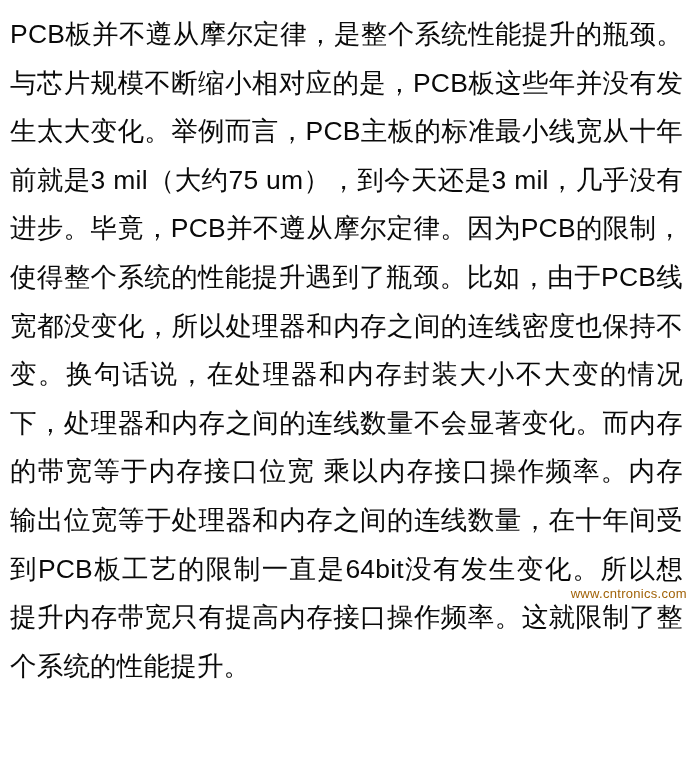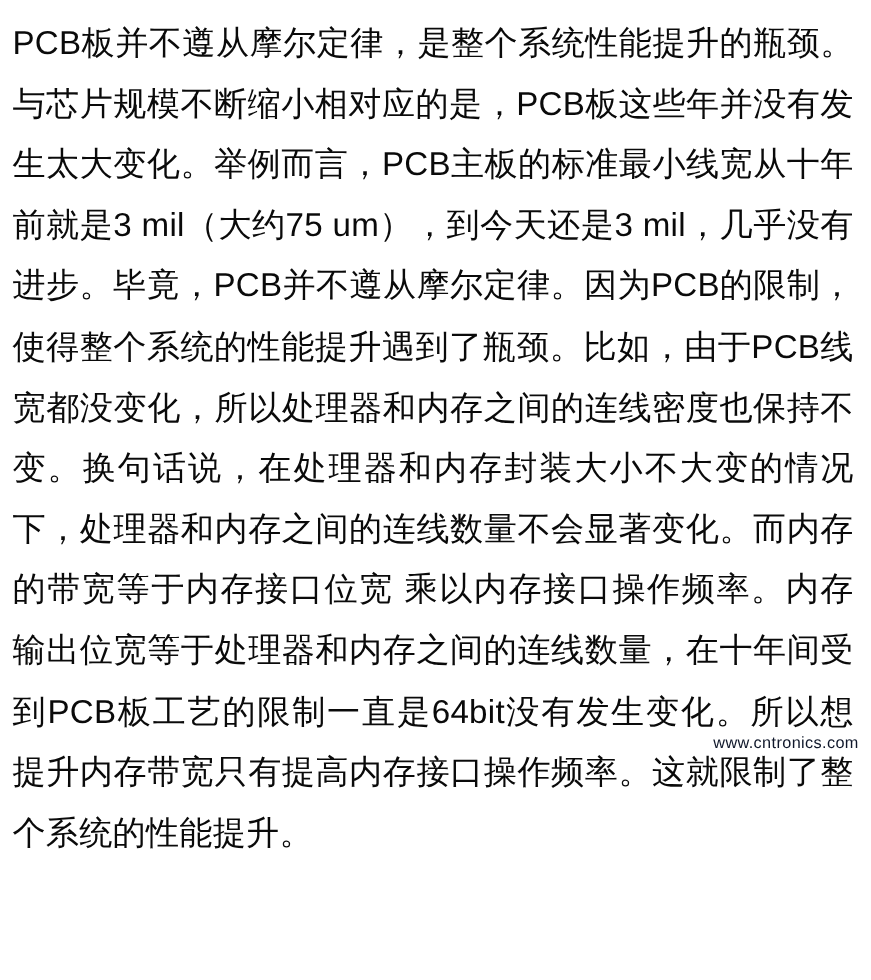--- a/index.html
+++ b/index.html
@@ -33,21 +33,21 @@
     word-break: break-all;
   }
   .article p {
     margin: 0;
   }
   .watermark {
     position: absolute;
     right: 10px;
     bottom: 4px;
     font-size: 13px;
-    color: #0f172a;
+    color: #a16207;
     letter-spacing: 0.3px;
     font-family: "Liberation Sans", sans-serif;
   }
 </style>
 </head>
 <body>
 
 <div class="page">
   <div class="article">
     <p>PCB板并不遵从摩尔定律，是整个系统性能提升的瓶颈。与芯片规模不断缩小相对应的是，PCB板这些年并没有发生太大变化。举例而言，PCB主板的标准最小线宽从十年前就是3 mil（大约75 um），到今天还是3 mil，几乎没有进步。毕竟，PCB并不遵从摩尔定律。因为PCB的限制，使得整个系统的性能提升遇到了瓶颈。比如，由于PCB线宽都没变化，所以处理器和内存之间的连线密度也保持不变。换句话说，在处理器和内存封装大小不大变的情况下，处理器和内存之间的连线数量不会显著变化。而内存的带宽等于内存接口位宽 乘以内存接口操作频率。内存输出位宽等于处理器和内存之间的连线数量，在十年间受到PCB板工艺的限制一直是64bit没有发生变化。所以想提升内存带宽只有提高内存接口操作频率。这就限制了整个系统的性能提升。</p>

